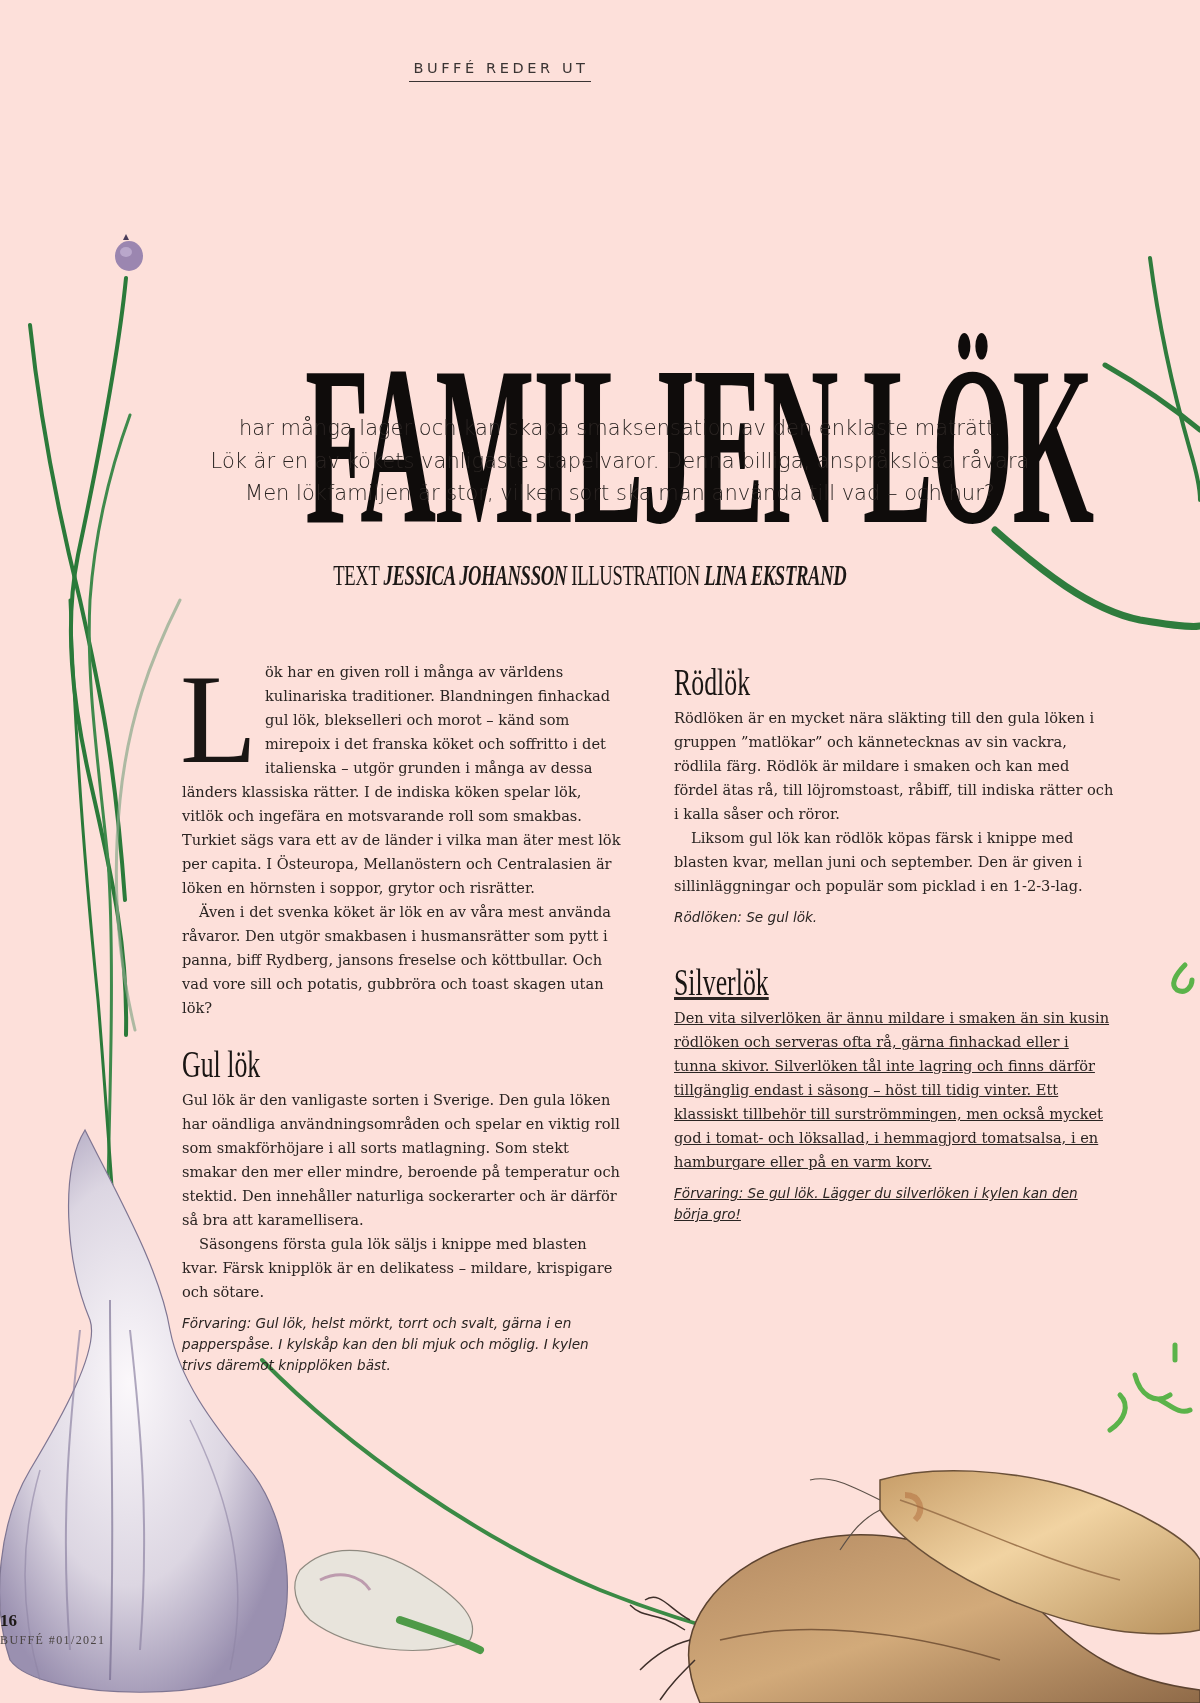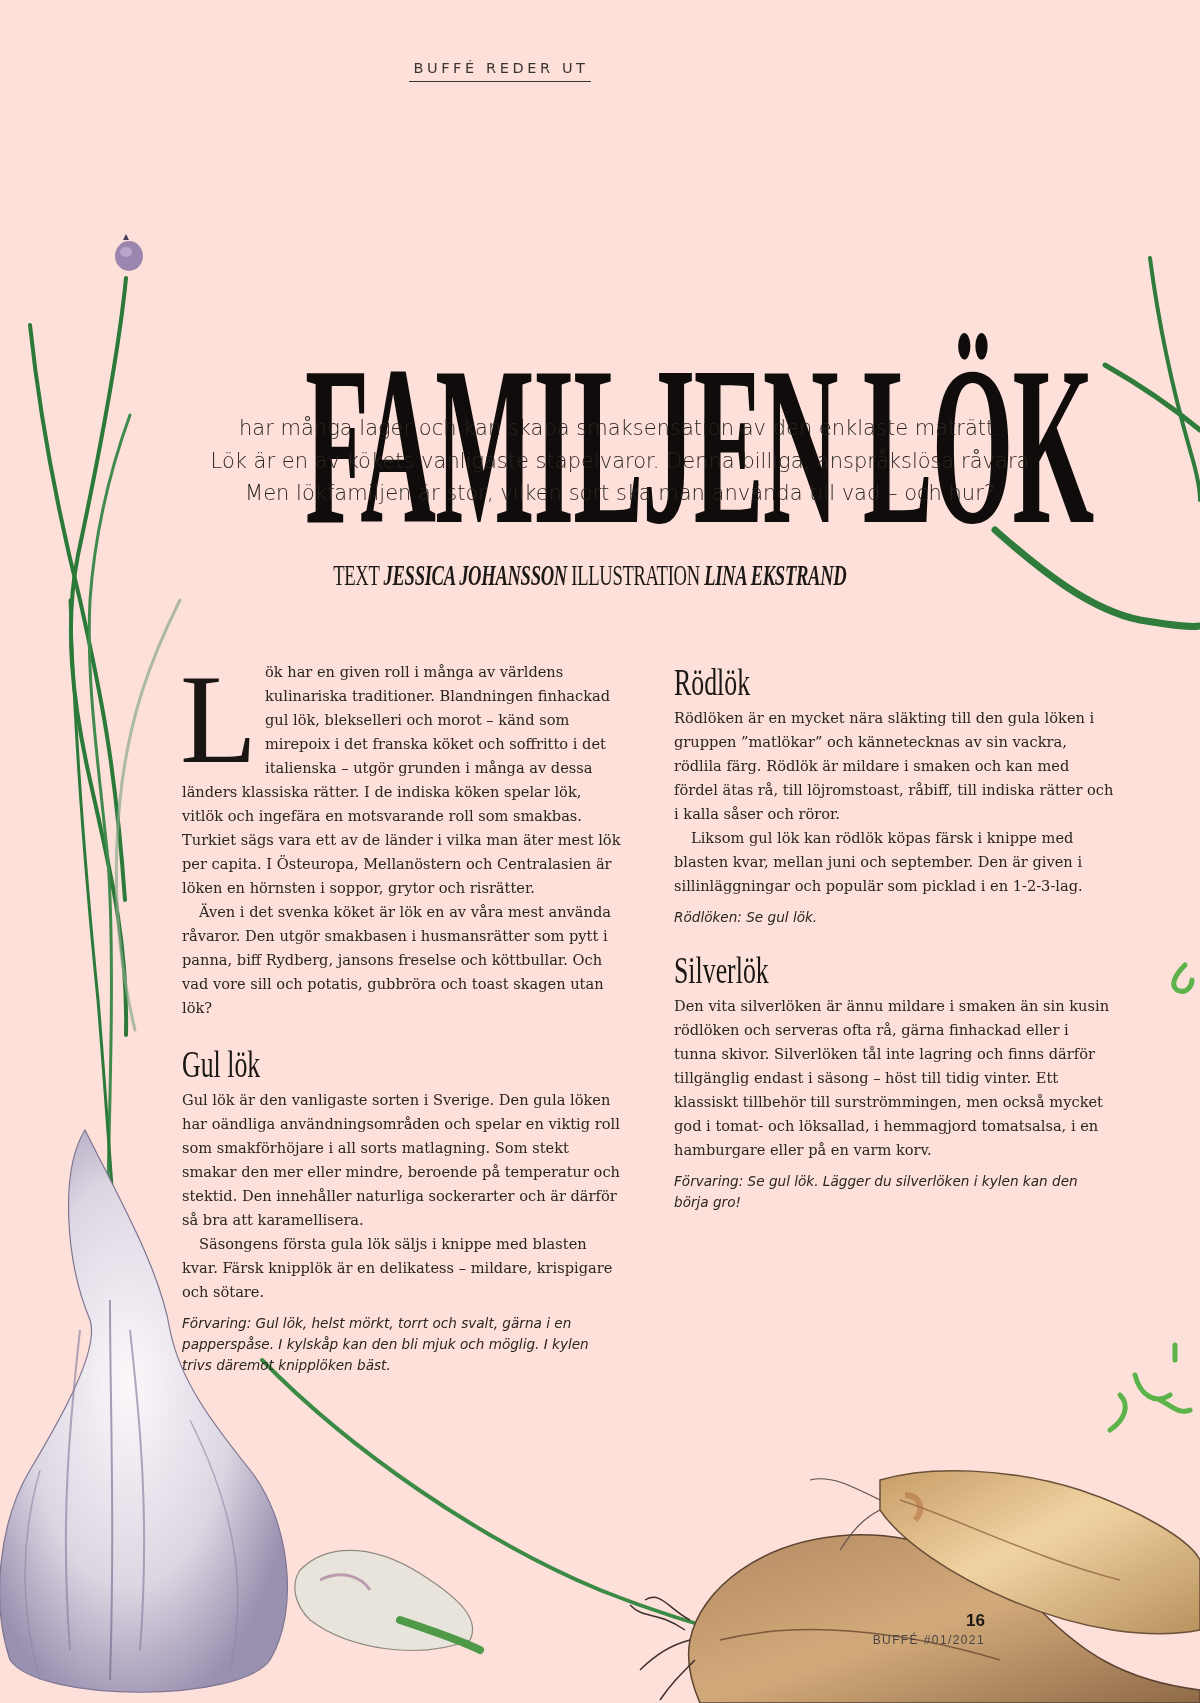--- a/index.html
+++ b/index.html
@@ -60,22 +60,22 @@
       font-size: 38px; line-height: 44px; color: #1a1614;
       transform: scaleX(0.68); transform-origin: 0 50%;
       white-space: nowrap;
     }
     .storage {
       margin-top: 9px !important;
       font-family: "DejaVu Sans", sans-serif; font-style: italic;
       font-size: 13.6px; line-height: 21px; color: #2a2422;
     }
     .folio {
-      position: absolute; top: 1611px; left: 0; width: 985px; text-align: right; z-index: 2;
-      font-family: Liberation Sans, sans-serif;
+      position: absolute; top: 1611px; left: 0; width: 985px; text-align: left; z-index: 2;
+      font-family: Liberation Serif, serif;
     }
     .folio .num { display: block; font-size: 17px; font-weight: 600; color: #1c1816; }
     .folio .issue { display: block; font-size: 12px; letter-spacing: 1.4px; color: #4a4442; margin-top: 2px; }
   </style>
 </head>
 <body>
 
 <svg class="illus" viewBox="0 0 1200 1703" xmlns="http://www.w3.org/2000/svg">
   <defs>
     <radialGradient id="garlicG" cx="45%" cy="45%" r="60%">
@@ -185,21 +185,21 @@
 </div>
 
 <div class="col col-right">
   <div>
     <h2>Rödlök</h2>
     <p style="margin-top:2px;">Rödlöken är en mycket nära släkting till den gula löken i gruppen ”matlökar” och kännetecknas av sin vackra, rödlila färg. Rödlök är mildare i smaken och kan med fördel ätas rå, till löjromstoast, råbiff, till indiska rätter och i kalla såser och röror.</p>
     <p class="indent">Liksom gul lök kan rödlök köpas färsk i knippe med blasten kvar, mellan juni och september. Den är given i sillinläggningar och populär som picklad i en 1-2-3-lag.</p>
     <p class="storage">Rödlöken: Se gul lök.</p>
   </div>
 
-  <div style="margin-top:20px;">
+  <div style="margin-top:32px;text-decoration:underline;">
     <h2>Silverlök</h2>
     <p style="margin-top:2px;">Den vita silverlöken är ännu mildare i smaken än sin kusin rödlöken och serveras ofta rå, gärna finhackad eller i tunna skivor. Silverlöken tål inte lagring och finns därför tillgänglig endast i säsong – höst till tidig vinter. Ett klassiskt tillbehör till surströmmingen, men också mycket god i tomat- och löksallad, i hemmagjord tomatsalsa, i en hamburgare eller på en varm korv.</p>
     <p class="storage">Förvaring: Se gul lök. Lägger du silverlöken i kylen kan den börja gro!</p>
   </div>
 </div>
 
 <div class="folio">
   <span class="num">16</span>
   <span class="issue">BUFFÉ #01/2021</span>
 </div>

